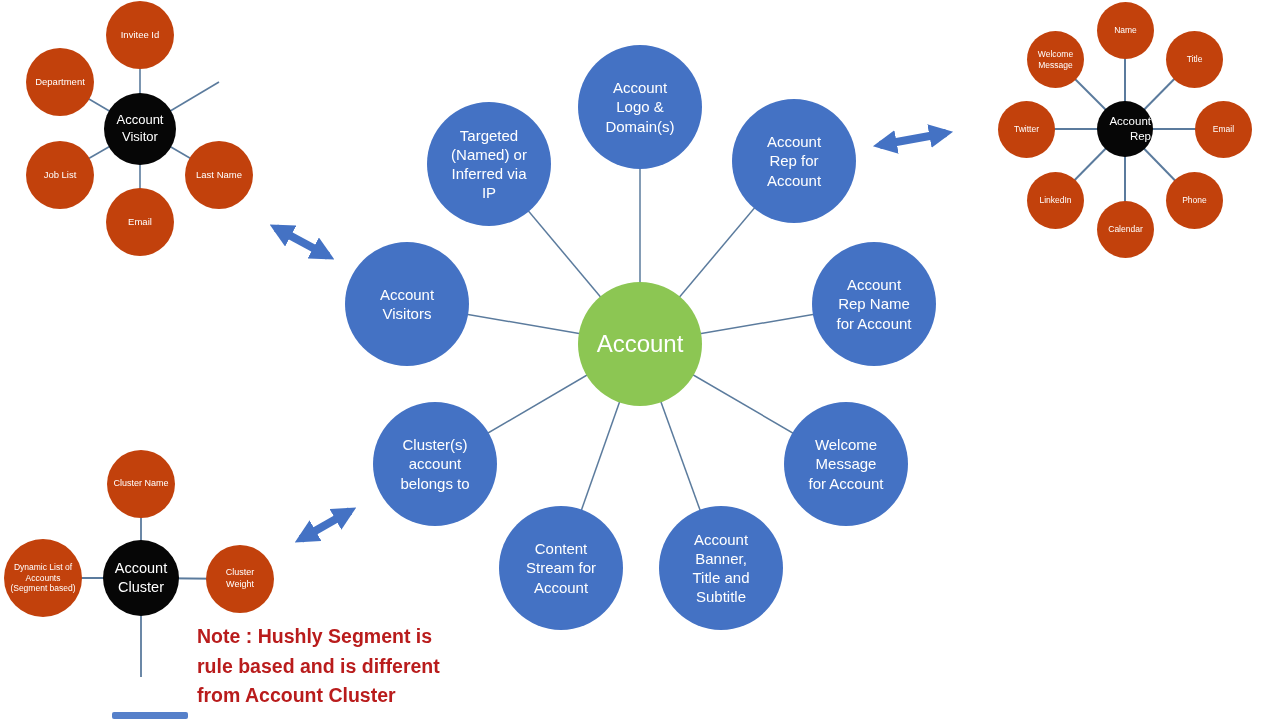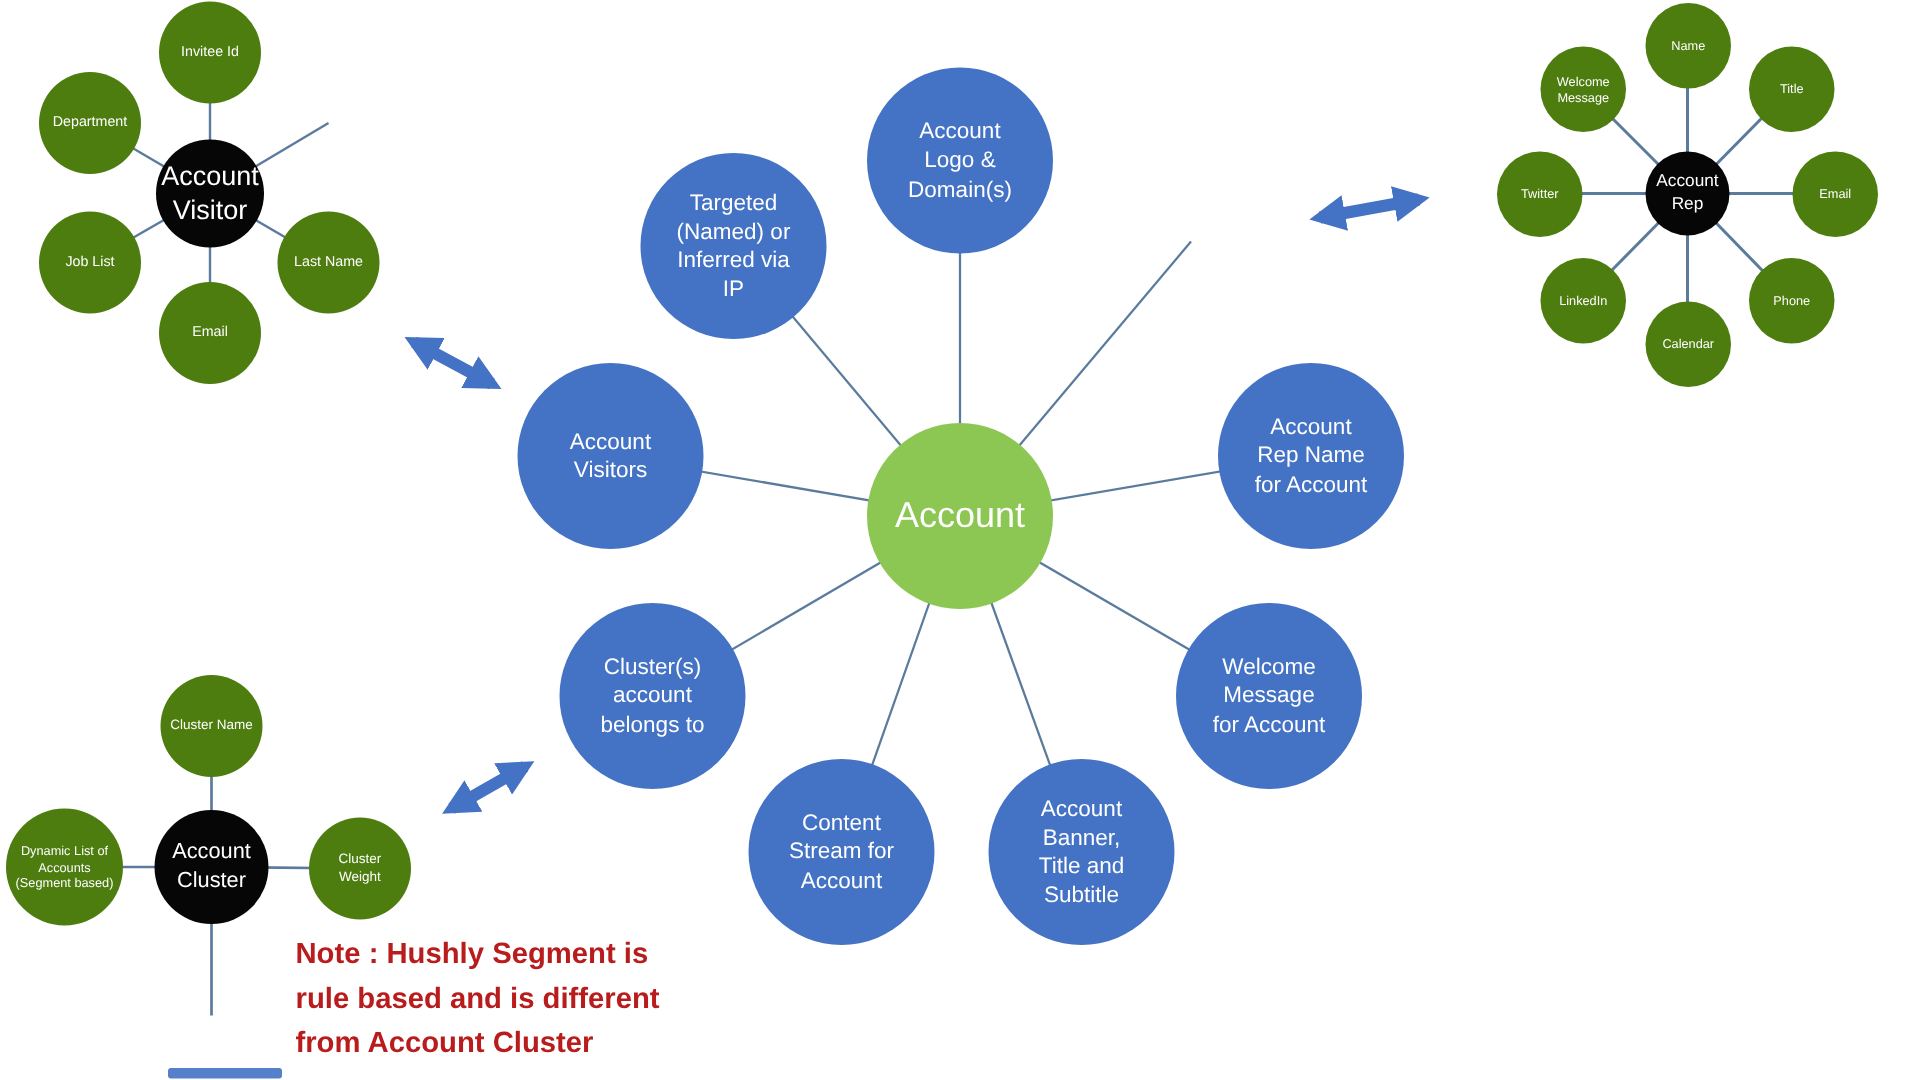--- a/index.html
+++ b/index.html
@@ -6,24 +6,24 @@
   body{width:1280px;height:720px;overflow:hidden;background:#ffffff;
        font-family:"Liberation Sans",sans-serif;position:relative;}
   .stage{position:absolute;left:0;top:0;width:1280px;height:720px;}
   svg.wires{position:absolute;left:0;top:0;z-index:0;}
   .node{position:absolute;z-index:2;border-radius:50%;display:flex;align-items:center;
         justify-content:center;text-align:center;color:#ffffff;box-sizing:border-box;
         line-height:1.28;word-wrap:break-word;}
   .blue{background:#4472C4;font-size:15px;padding:6px 22px;}
   .green{background:#8CC653;font-size:24px;}
   .black{background:#060606;}
-  .brown{background:#4d7c0f;}
-  .tl-black{font-size:18px;padding:2px;}
+  .brown{background:#c2410c;}
+  .tl-black{font-size:13px;padding:2px;}
   .tl-brown{font-size:9.5px;padding:4px 6px;}
-  .tr-black{font-size:11.5px;padding:2px;}
+  .tr-black{font-size:11.5px;padding:2px;text-align:right;}
   .tr-brown{font-size:8.5px;padding:3px 5px;}
   .bl-black{font-size:14.5px;padding:2px;}
   .bl-brown{font-size:9px;padding:3px 5px;}
   .note{position:absolute;left:197px;top:622px;z-index:3;color:#b91c1c;
         font-weight:bold;font-size:19.5px;line-height:29.5px;white-space:nowrap;}
   .edgebar{position:absolute;left:112px;top:712px;width:76px;height:7px;z-index:1;
         background:#4472C4;opacity:.9;border-radius:2px;}
 </style>
 </head>
 <body>
@@ -79,20 +79,21 @@
     <g stroke="#4472C4" stroke-width="8">
       <line x1="276" y1="228" x2="328" y2="256" marker-start="url(#ah)" marker-end="url(#ah)"></line>
       <line x1="880" y1="145" x2="946" y2="133" marker-start="url(#ah)" marker-end="url(#ah)"></line>
       <line x1="301" y1="539" x2="350" y2="511" marker-start="url(#ah)" marker-end="url(#ah)"></line>
     </g>
   </svg>
 
   <div class="node blue" style="left:578px;top:45px;width:124px;height:124px;">Account Logo &amp; Domain(s)</div>
 
   <div class="node green" style="left:578px;top:282px;width:124px;height:124px;">Account</div>
+  <div class="node blue" style="left:732px;top:99px;width:124px;height:124px;">Account Rep for Account</div>
   <div class="node blue" style="left:812px;top:242px;width:124px;height:124px;">Account Rep Name for Account</div>
   <div class="node blue" style="left:784px;top:402px;width:124px;height:124px;">Welcome Message for Account</div>
   <div class="node blue" style="left:659px;top:506px;width:124px;height:124px;">Account Banner, Title and Subtitle</div>
   <div class="node blue" style="left:499px;top:506px;width:124px;height:124px;">Content Stream for Account</div>
   <div class="node blue" style="left:373px;top:402px;width:124px;height:124px;">Cluster(s) account belongs to</div>
   <div class="node blue" style="left:345px;top:242px;width:124px;height:124px;">Account Visitors</div>
   <div class="node blue" style="left:427px;top:102px;width:124px;height:124px;">Targeted (Named) or Inferred via IP</div>
 
   <div class="node black tl-black" style="left:104px;top:93px;width:72px;height:72px;">Account Visitor</div>
   <div class="node brown tl-brown" style="left:106px;top:1px;width:68px;height:68px;">Invitee Id</div>

